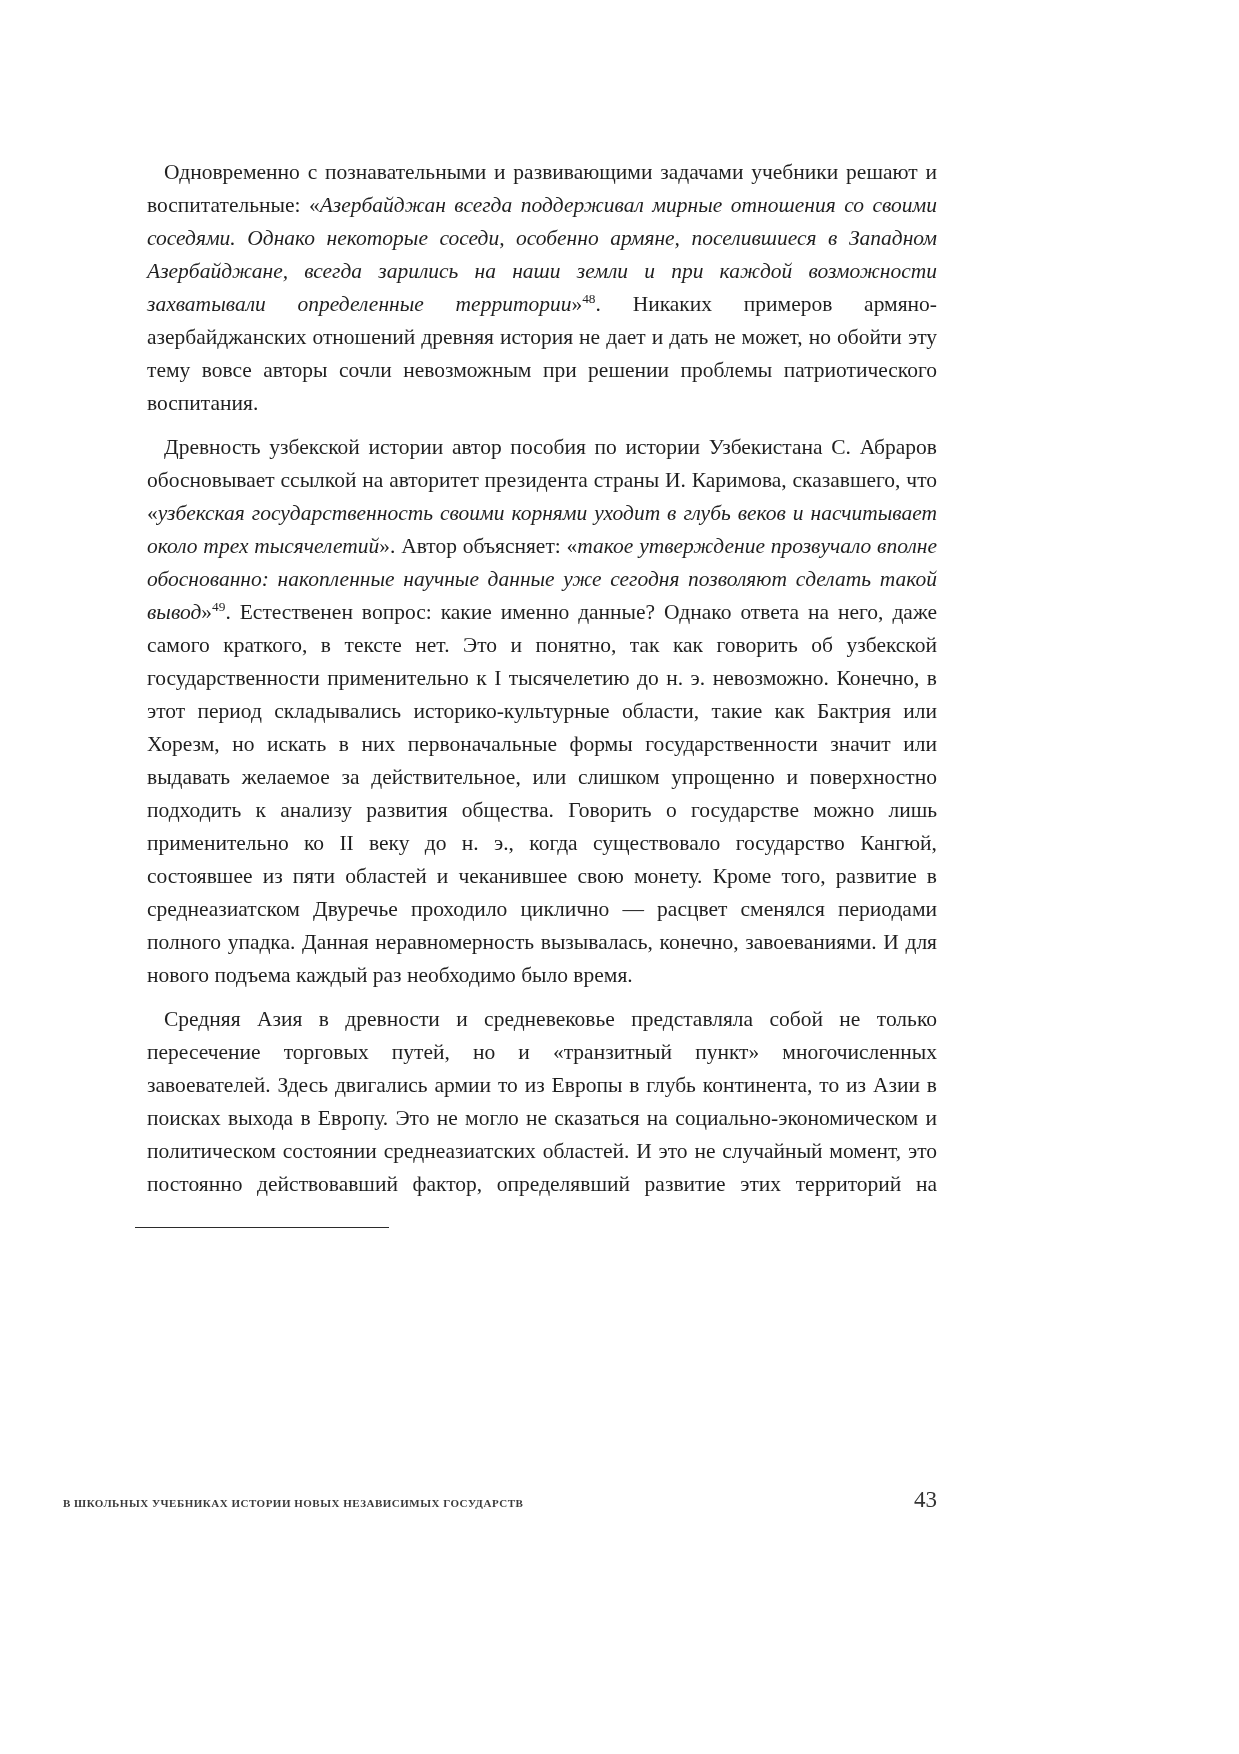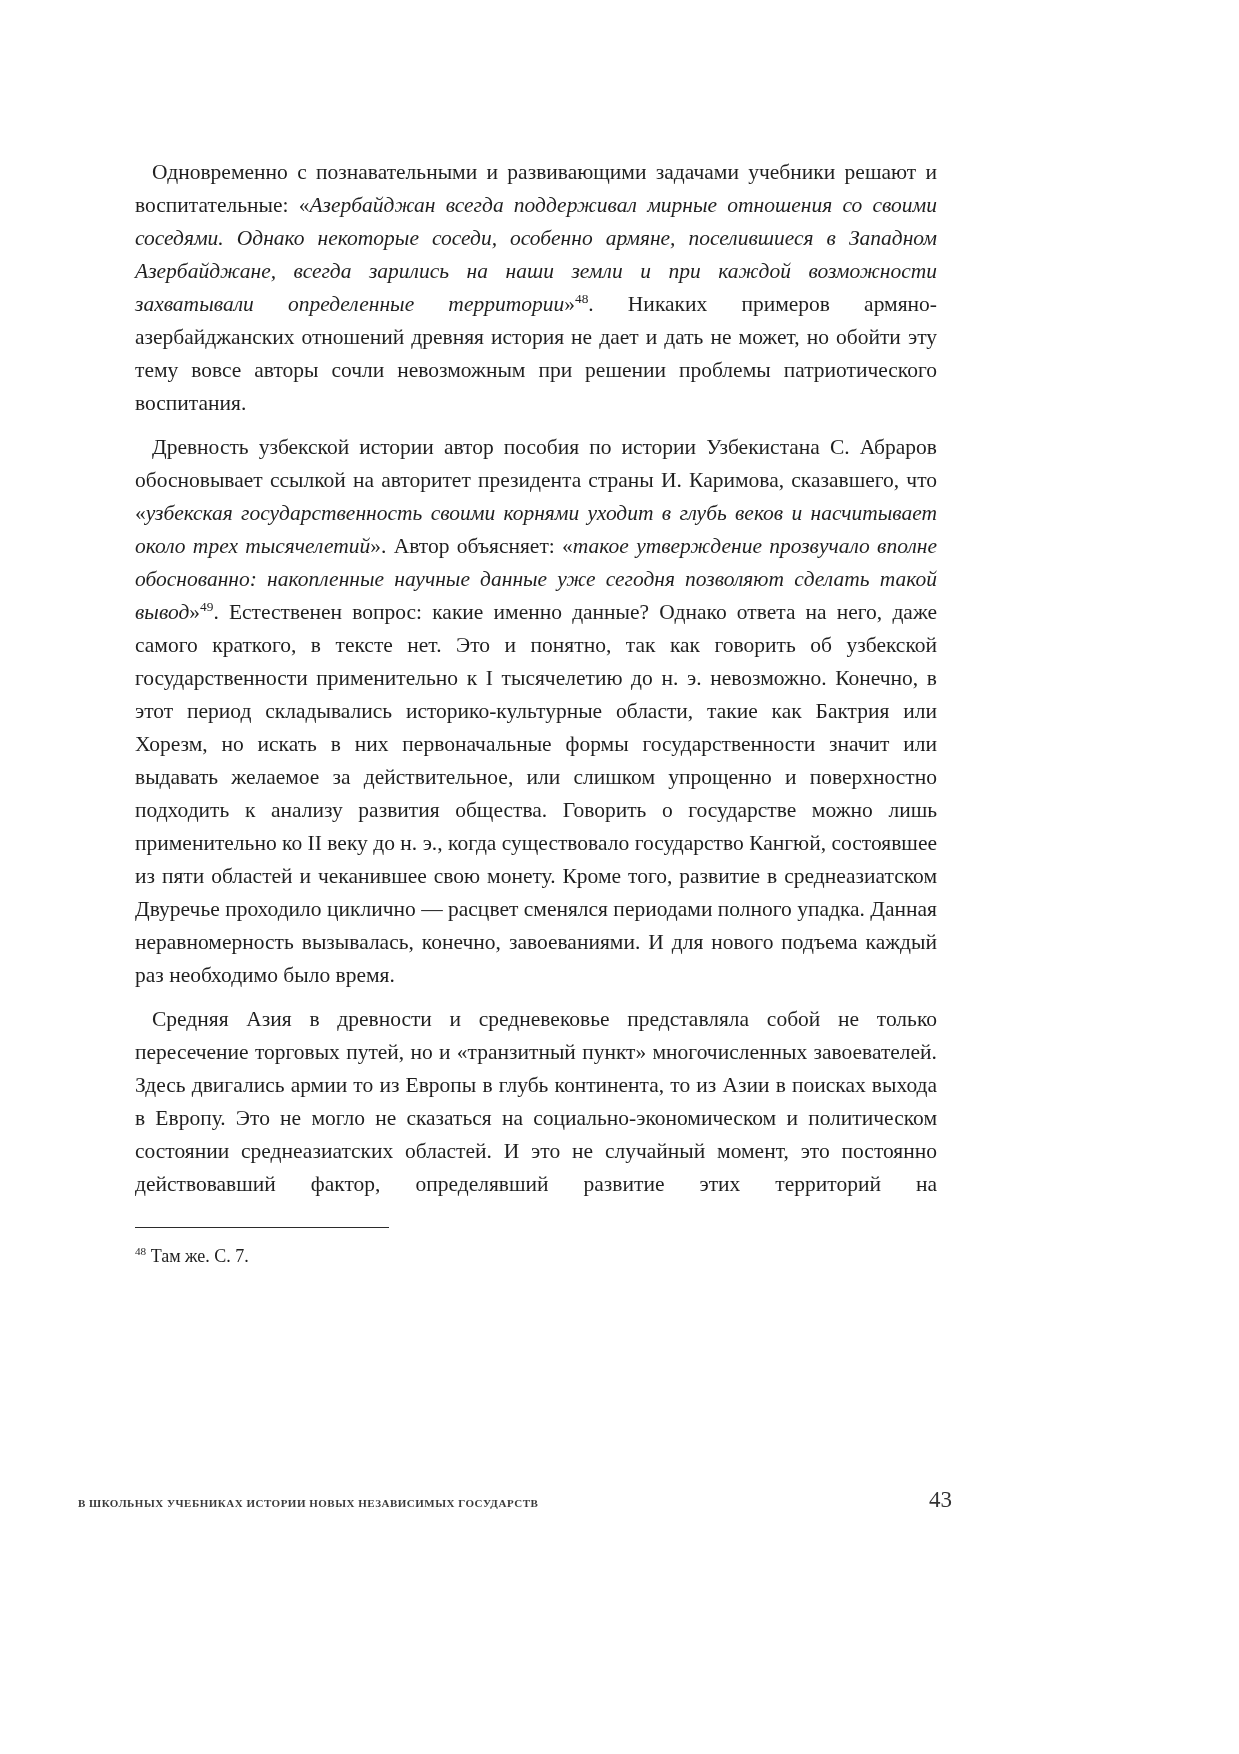--- a/index.html
+++ b/index.html
@@ -15,21 +15,21 @@
     font-family: "Liberation Serif", "DejaVu Serif", serif;
     color: #1f1f1f;
   }
   .content {
     position: absolute;
     left: 135px;
     top: 156px;
     width: 802px;
   }
   .para {
-    margin: 0 0 11px 0;
+    margin: 0 0 11px 12px;
     font-size: 21.5px;
     line-height: 33px;
     text-align: justify;
     text-indent: 17px;
   }
   .para.continues {
     text-align-last: justify;
   }
   .seg.normal { font-style: normal; }
   .seg.italic { font-style: italic; }
@@ -56,21 +56,20 @@
     text-indent: 0;
   }
   .page-footer {
     position: absolute;
     left: 63px;
     top: 1487px;
     width: 874px;
     display: flex;
     justify-content: space-between;
     align-items: baseline;
-    margin-left: 15px;
   }
   .running-title {
     font-size: 11px;
     font-weight: 700;
     letter-spacing: 0.5px;
     color: #3a3a3a;
   }
   .page-number {
     font-size: 23px;
     color: #333333;
@@ -80,20 +79,19 @@
 <body>
 
 <main class="content">
   <div id="paragraphs">
       <p class="para"><span class="seg normal">Одновременно с познавательными и развивающими задачами учебники решают и воспитательные: «</span><span class="seg italic">Азербайджан всегда поддерживал мирные отношения со своими соседями. Однако некоторые соседи, особенно армяне, поселившиеся в Западном Азербайджане, всегда зарились на наши земли и при каждой возможности захватывали определенные территории</span><span class="seg normal">»</span><sup class="seg sup">48</sup><span class="seg normal">. Никаких примеров армяно-азербайджанских отношений древняя история не дает и дать не может, но обойти эту тему вовсе авторы сочли невозможным при решении проблемы патриотического воспитания.</span></p>
       <p class="para"><span class="seg normal">Древность узбекской истории автор пособия по истории Узбекистана С. Абраров обосновывает ссылкой на авторитет президента страны И. Каримова, сказавшего, что «</span><span class="seg italic">узбекская государственность своими корнями уходит в глубь веков и насчитывает около трех тысячелетий</span><span class="seg normal">». Автор объясняет: «</span><span class="seg italic">такое утверждение прозвучало вполне обоснованно: накопленные научные данные уже сегодня позволяют сделать такой вывод</span><span class="seg normal">»</span><sup class="seg sup">49</sup><span class="seg normal">. Естественен вопрос: какие именно данные? Однако ответа на него, даже самого краткого, в тексте нет. Это и понятно, так как говорить об узбекской государственности применительно к I тысячелетию до н. э. невозможно. Конечно, в этот период складывались историко-культурные области, такие как Бактрия или Хорезм, но искать в них первоначальные формы государственности значит или выдавать желаемое за действительное, или слишком упрощенно и поверхностно подходить к анализу развития общества. Говорить о государстве можно лишь применительно ко II веку до н. э., когда существовало государство Кангюй, состоявшее из пяти областей и чеканившее свою монету. Кроме того, развитие в среднеазиатском Двуречье проходило циклично — расцвет сменялся периодами полного упадка. Данная неравномерность вызывалась, конечно, завоеваниями. И для нового подъема каждый раз необходимо было время.</span></p>
       <p class="para continues"><span class="seg normal">Средняя Азия в древности и средневековье представляла собой не только пересечение торговых путей, но и «транзитный пункт» многочисленных завоевателей. Здесь двигались армии то из Европы в глубь континента, то из Азии в поисках выхода в Европу. Это не могло не сказаться на социально-экономическом и политическом состоянии среднеазиатских областей. И это не случайный момент, это постоянно действовавший фактор, определявший развитие этих территорий на</span></p>
     </div>
   <div class="footnote-sep"></div>
   <div id="footnotes" class="footnotes">
-      <p class="footnote"><sup class="seg sup">48</sup> <span class="seg normal">Там же. С. 7.</span></p>
     </div>
 </main>
 
 <footer class="page-footer">
   <span class="running-title">В ШКОЛЬНЫХ УЧЕБНИКАХ ИСТОРИИ НОВЫХ НЕЗАВИСИМЫХ ГОСУДАРСТВ</span>
   <span class="page-number">43</span>
 </footer>
 
 </body></html>

